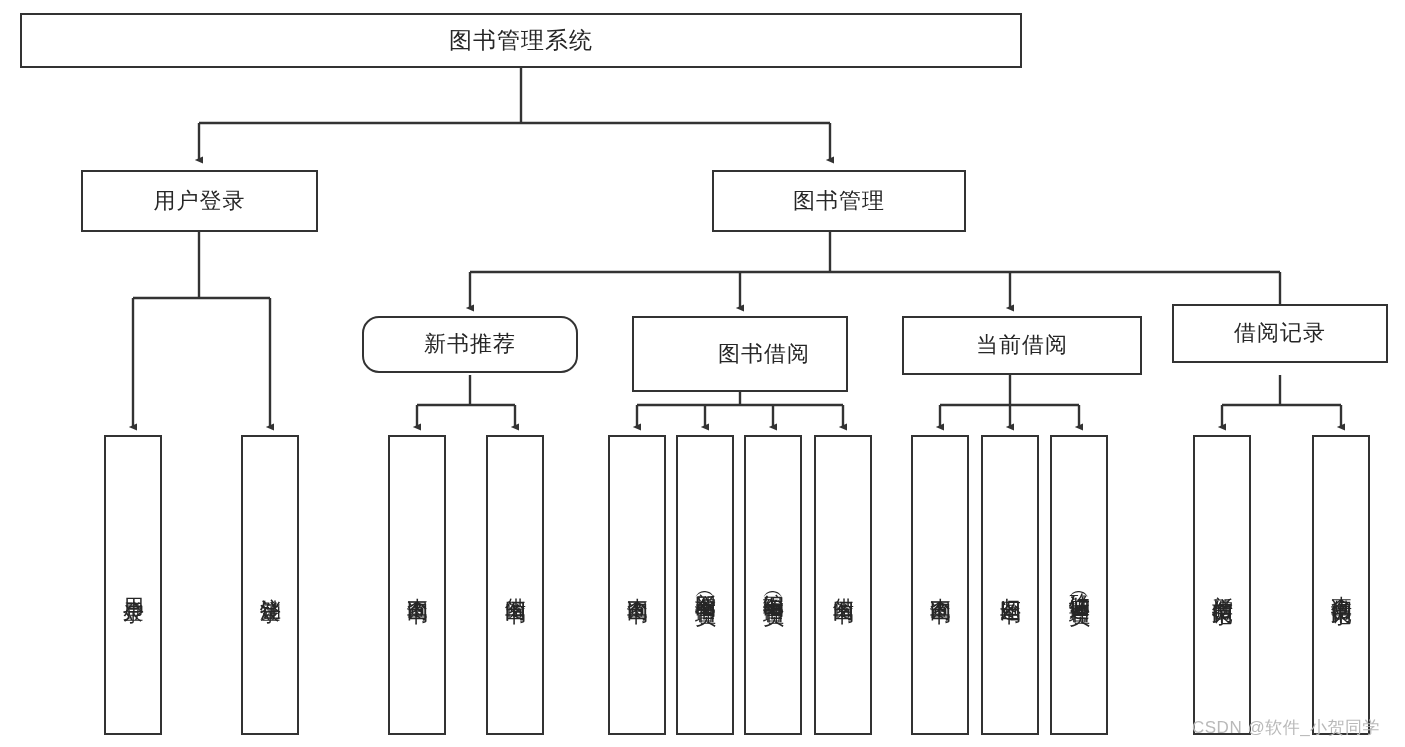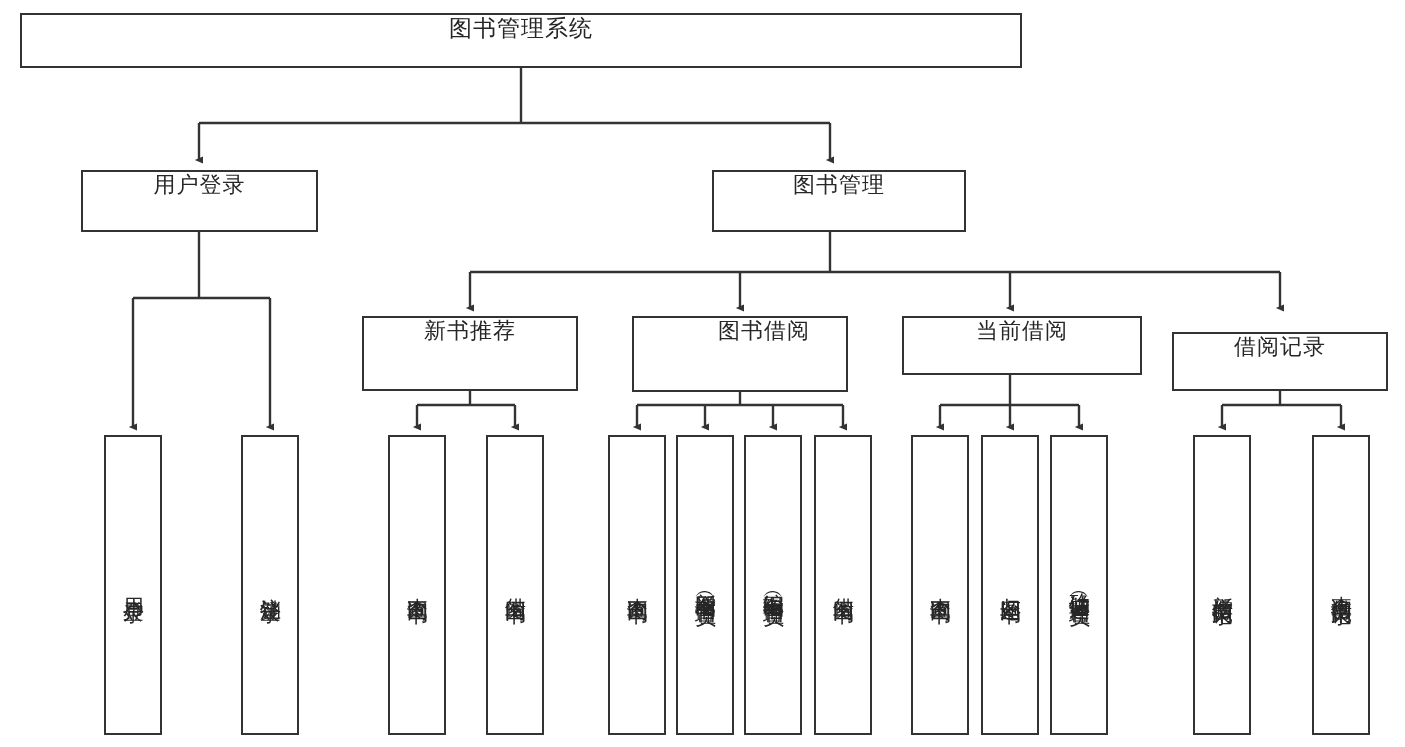--- a/index.html
+++ b/index.html
@@ -24,21 +24,21 @@
     width: 1405px;
     height: 747px;
     pointer-events: none;
   }
   .node {
     position: absolute;
     box-sizing: border-box;
     background: #ffffff;
     border: 2px solid #333333;
     display: flex;
-    align-items: flex-start;
+    align-items: center;
     justify-content: center;
     color: #262626;
   }
   .node.horiz {
     font-size: 22px;
     letter-spacing: 1px;
     line-height: 1.2;
   }
   .node.root {
     font-size: 23px;
@@ -125,30 +125,30 @@
     <span>图书管理系统</span>
   </div>
 
   <div class="node horiz" style="left:81px; top:170px; width:237px; height:62px;">
     <span>用户登录</span>
   </div>
   <div class="node horiz" style="left:712px; top:170px; width:254px; height:62px;">
     <span>图书管理</span>
   </div>
 
-  <div class="node horiz" style="left:362px; top:316px; width:216px; height:75px;">
+  <div class="node horiz" style="left:362px; top:316px; width:216px; height:57px;border-radius:17px;">
     <span>新书推荐</span>
   </div>
   <div class="node horiz" style="left:632px; top:316px; width:216px; height:76px;padding-left:48px;">
     <span>图书借阅</span>
   </div>
   <div class="node horiz" style="left:902px; top:316px; width:240px; height:59px;">
     <span>当前借阅</span>
   </div>
-  <div class="node horiz" style="left:1172px; top:332px; width:216px; height:59px;">
+  <div class="node horiz" style="left:1172px; top:304px; width:216px; height:59px;">
     <span>借阅记录</span>
   </div>
 
   <div class="node leaf" style="left:104px; top:435px; width:58px; height:300px;">
     <span class="vtext">用户登录</span>
   </div>
   <div class="node leaf" style="left:241px; top:435px; width:58px; height:300px;">
     <span class="vtext">注销登录</span>
   </div>
 
@@ -182,14 +182,15 @@
     <span class="vtext">确认归还（管理员）</span>
   </div>
 
   <div class="node leaf" style="left:1193px; top:435px; width:58px; height:300px;">
     <span class="vtext">新增借阅记录</span>
   </div>
   <div class="node leaf" style="left:1312px; top:435px; width:58px; height:300px;">
     <span class="vtext">查询借阅记录</span>
   </div>
 
+  <div class="watermark" style="left:1192px; top:716px;">CSDN @软件_小贺同学</div>
 
 </div>
 
 </body></html>

